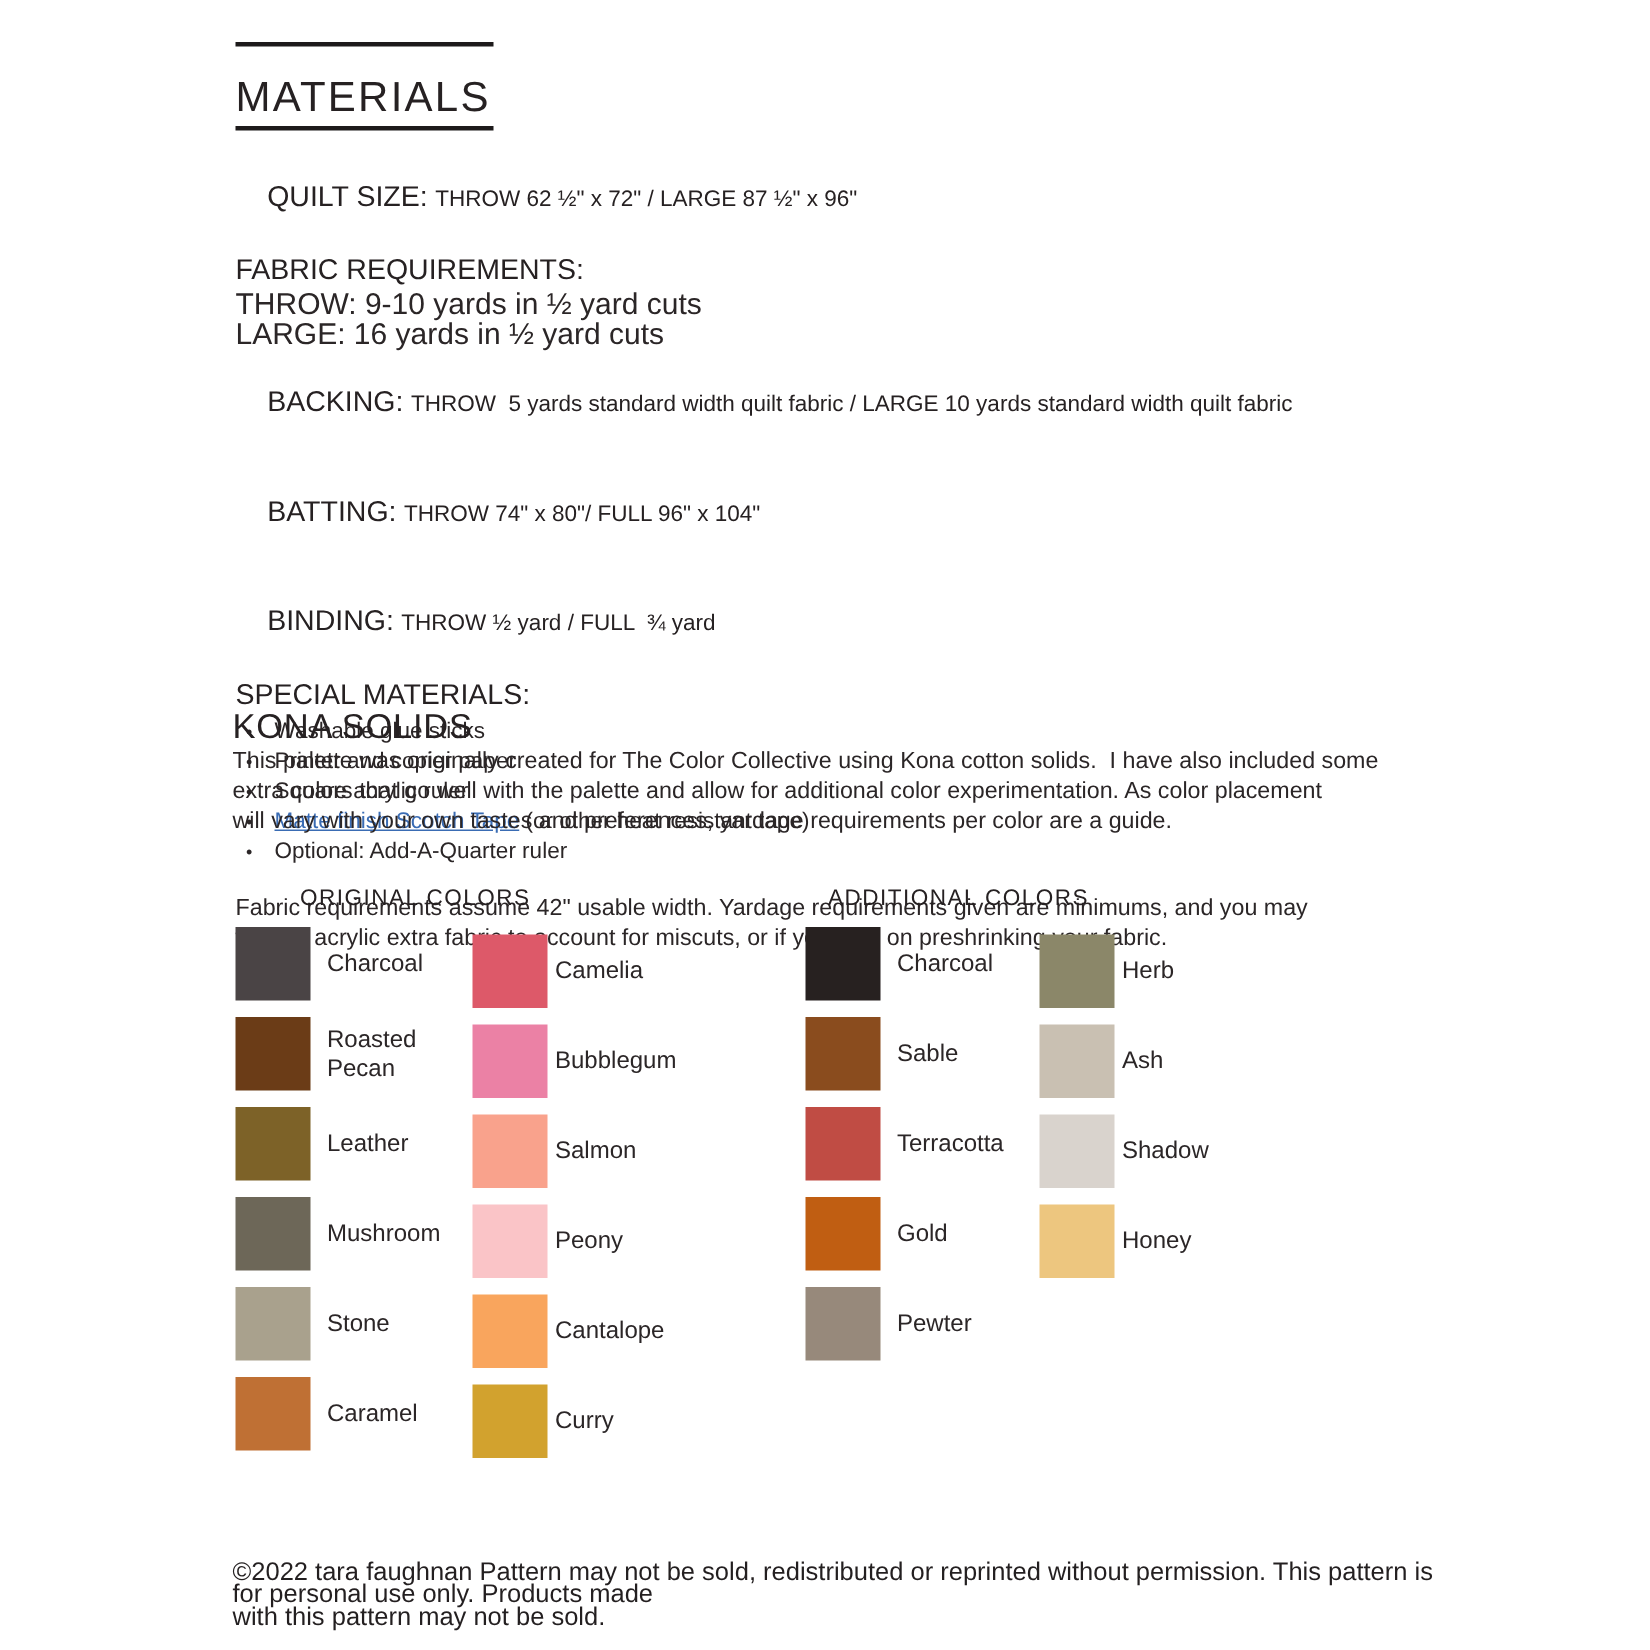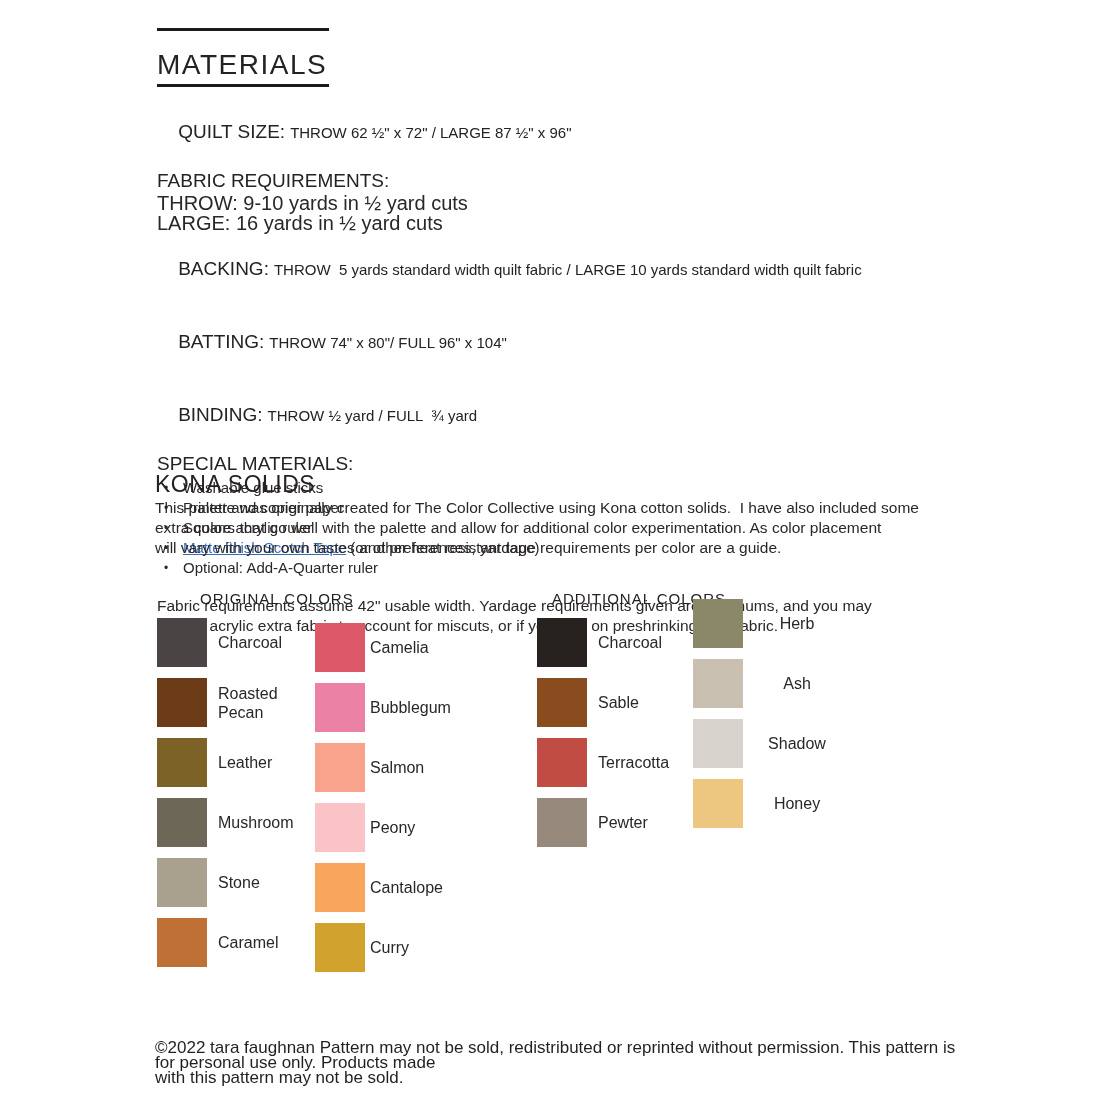--- a/index.html
+++ b/index.html
@@ -172,26 +172,30 @@
   </div>
   <div class="sw-item">
     <span class="sw" style="background-color: rgb(138, 76, 30);"></span>
     <span class="sw-label">Sable</span>
   </div>
   <div class="sw-item">
     <span class="sw" style="background-color: rgb(192, 76, 68);"></span>
     <span class="sw-label">Terracotta</span>
   </div>
   <div class="sw-item">
+    <span class="sw" style="background-color: rgb(192, 94, 18);"></span>
+    <span class="sw-label">Gold</span>
+  </div>
+  <div class="sw-item">
     <span class="sw" style="background-color: rgb(151, 137, 123);"></span>
     <span class="sw-label">Pewter</span>
   </div>
 </div>
 
-<div class="palette-col col-tight" style="left:693px; top:599px;text-align:center;">
+<div class="palette-col col-tight" style="left:693px; top:623px;">
   <div class="sw-item">
     <span class="sw" style="background-color: rgb(139, 135, 105);"></span>
     <span class="sw-label">Herb</span>
   </div>
   <div class="sw-item">
     <span class="sw" style="background-color: rgb(201, 192, 178);"></span>
     <span class="sw-label">Ash</span>
   </div>
   <div class="sw-item">
     <span class="sw" style="background-color: rgb(217, 211, 205);"></span>

